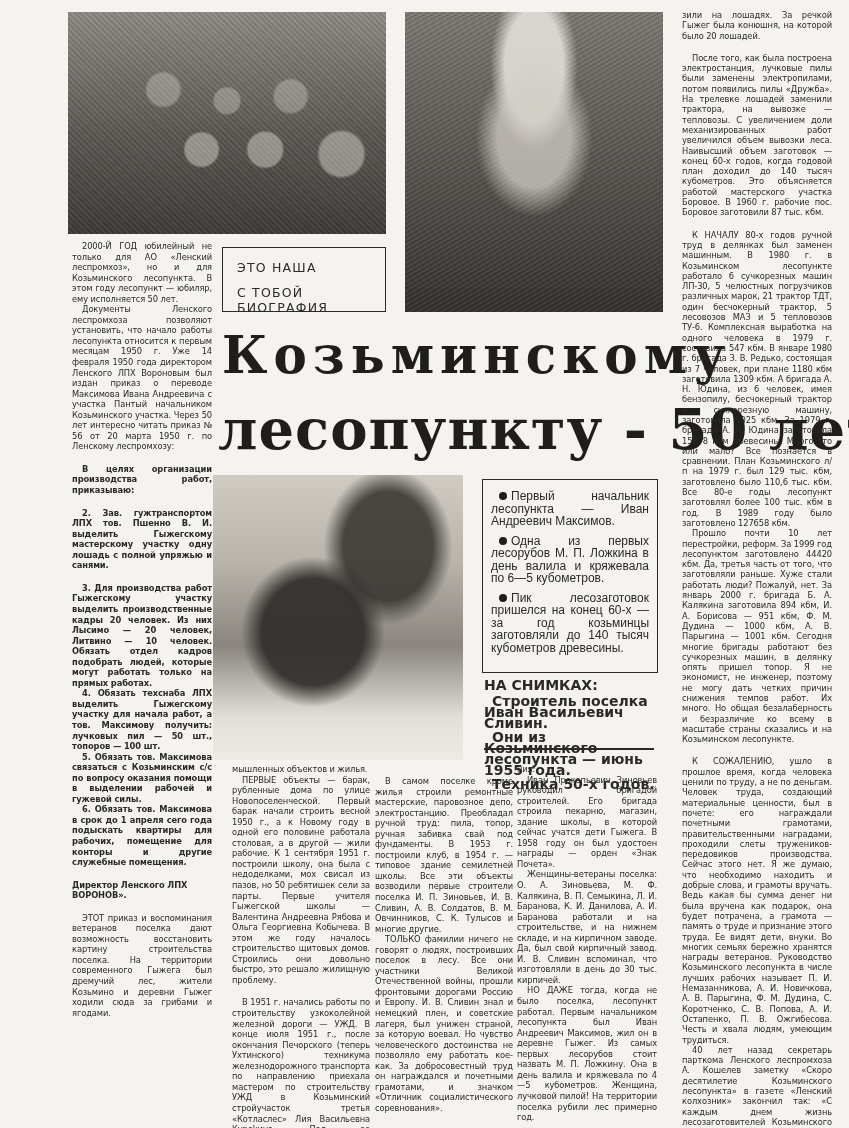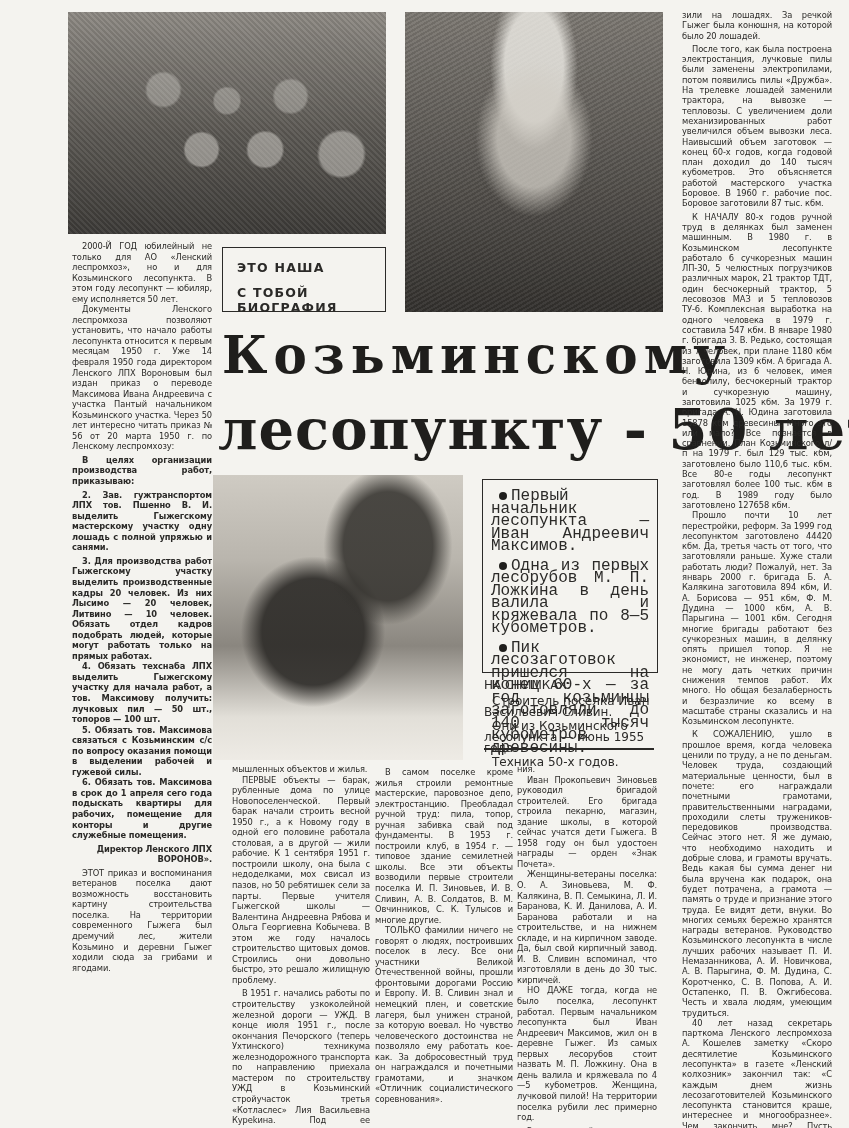--- a/index.html
+++ b/index.html
@@ -2,22 +2,22 @@
 <html><head>
 <meta charset="utf-8">
 <style>
   html,body{margin:0;padding:0;}
   body{width:849px;height:1128px;background:#f4f3ef;position:relative;overflow:hidden;
        font-family:"DejaVu Sans",sans-serif;color:#2b2a28;}
   .abs{position:absolute;}
   .col{position:absolute;font-size:8.3px;line-height:10.55px;text-align:justify;letter-spacing:-0.1px;}
   .col p{margin:0;text-indent:10px;}
   .col p.b{font-weight:bold;}
-  .col p.gap{margin-top:3px;}
-  .col p.sig{text-align:right;font-weight:bold;text-indent:0;}
+  .col p.gap{margin-top:12px;}
+  .col p.sig{text-align:left;font-weight:bold;text-indent:0;}
   .photo{position:absolute;background:#6d6a66;overflow:hidden;}
   .photo .grain{position:absolute;inset:0;
      background:
        radial-gradient(circle at 30% 35%, rgba(220,218,212,.35) 0 6%, transparent 7%),
        radial-gradient(circle at 50% 40%, rgba(220,218,212,.35) 0 6%, transparent 7%),
        radial-gradient(circle at 70% 38%, rgba(220,218,212,.35) 0 6%, transparent 7%),
        radial-gradient(circle at 42% 62%, rgba(225,222,216,.45) 0 7%, transparent 8%),
        radial-gradient(circle at 62% 62%, rgba(225,222,216,.45) 0 7%, transparent 8%),
        radial-gradient(circle at 86% 64%, rgba(225,222,216,.45) 0 7%, transparent 8%),
        repeating-linear-gradient(45deg, rgba(0,0,0,.08) 0 2px, rgba(255,255,255,.05) 2px 4px),
@@ -25,27 +25,27 @@
   .photo2 .grain{background:
        radial-gradient(ellipse at 50% 42%, rgba(210,206,198,.75) 0 20%, transparent 32%),
        radial-gradient(ellipse at 50% 18%, rgba(240,238,232,.8) 0 16%, transparent 24%),
        repeating-linear-gradient(-30deg, rgba(0,0,0,.08) 0 2px, rgba(255,255,255,.05) 2px 4px),
        linear-gradient(180deg,#7c7872 0%,#4a4743 70%,#33312e 100%);}
   .photo3 .grain{background:
        radial-gradient(ellipse at 70% 25%, rgba(50,48,44,.85) 0 18%, transparent 26%),
        radial-gradient(ellipse at 40% 55%, rgba(45,43,40,.9) 0 24%, transparent 34%),
        linear-gradient(180deg,#cfcbc3 0%,#b9b5ad 30%,#8a867f 60%,#e2dfd8 85%,#eeebe5 100%);}
   .box{position:absolute;border:1.5px solid #2b2a28;}
-  .tagline{font-family:"DejaVu Sans",sans-serif;font-weight:bold;font-size:12.5px;letter-spacing:1.2px;}
+  .tagline{font-family:"DejaVu Sans",sans-serif;font-weight:normal;font-size:12.5px;letter-spacing:1.2px;}
   .headline{font-family:"DejaVu Serif",serif;font-weight:bold;color:#1f1e1c;position:absolute;white-space:nowrap;}
-  .facts{font-family:Liberation Mono, monospace;font-size:16px;line-height:12.5px;text-align:justify;}
+  .facts{font-family:Liberation Sans, sans-serif;font-size:12px;line-height:12.5px;text-align:justify;}
   .facts p{margin:0 0 7px 0;text-indent:8px;}
   .bullet{display:inline-block;width:8px;height:8px;border-radius:50%;background:#1f1e1c;margin-right:4px;vertical-align:0;}
   .rule{position:absolute;height:1.5px;background:#2b2a28;}
-  .captions{font-size:12px;line-height:11px;font-weight:normal;}
+  .captions{font-size:14px;line-height:11px;font-weight:bold;}
   .captions p{margin:0 0 3px 0;text-indent:8px;}
 </style>
 </head>
 <body>
 
 <div class="photo" style="left:68px;top:12px;width:318px;height:222px;">
   <div class="grain"></div>
 </div>
 
 <div class="photo photo2" style="left:405px;top:12px;width:258px;height:300px;">
@@ -75,21 +75,21 @@
 <div class="headline" style="left:222px;top:325px;font-size:50px;letter-spacing:6px;transform:scaleY(1.05);">Козьминскому</div>
 <div class="headline" style="left:218px;top:396px;font-size:56px;letter-spacing:1px;">лесопункту - 50 лет</div>
 
 <div class="photo photo3" style="left:213px;top:475px;width:250px;height:285px;">
   <div class="grain"></div>
 </div>
 
 <div class="box" style="left:482px;top:479px;width:174px;height:192px;border-width:1.5px 1px 1.5px 1px;">
   <div class="facts abs" style="left:8px;top:10px;width:158px;">
     <p><span class="bullet"></span><span>Первый начальник лесопункта — Иван Андреевич Максимов.</span></p>
-    <p><span class="bullet"></span><span>Одна из первых лесорубов М. П. Ложкина в день валила и кряжевала по 8—5 кубометров.</span></p>
+    <p><span class="bullet"></span><span>Одна из первых лесорубов М. П. Ложкина в день валила и кряжевала по 6—5 кубометров.</span></p>
     <p><span class="bullet"></span><span>Пик лесозаготовок пришелся на конец 60-х — за год козьминцы заготовляли до 140 тысяч кубометров древесины.</span></p>
   </div>
 </div>
 
 <div class="captions abs" style="left:484px;top:680px;width:172px;">
   <p style="text-indent:0;margin-bottom:5px;">НА СНИМКАХ:</p>
   <p>Строитель поселка Иван Васильевич Сливин.</p>
   <p>Они из Козьминского лесопункта — июнь 1955 года.</p>
   <p>Техника 50-х годов.</p>
 </div>

